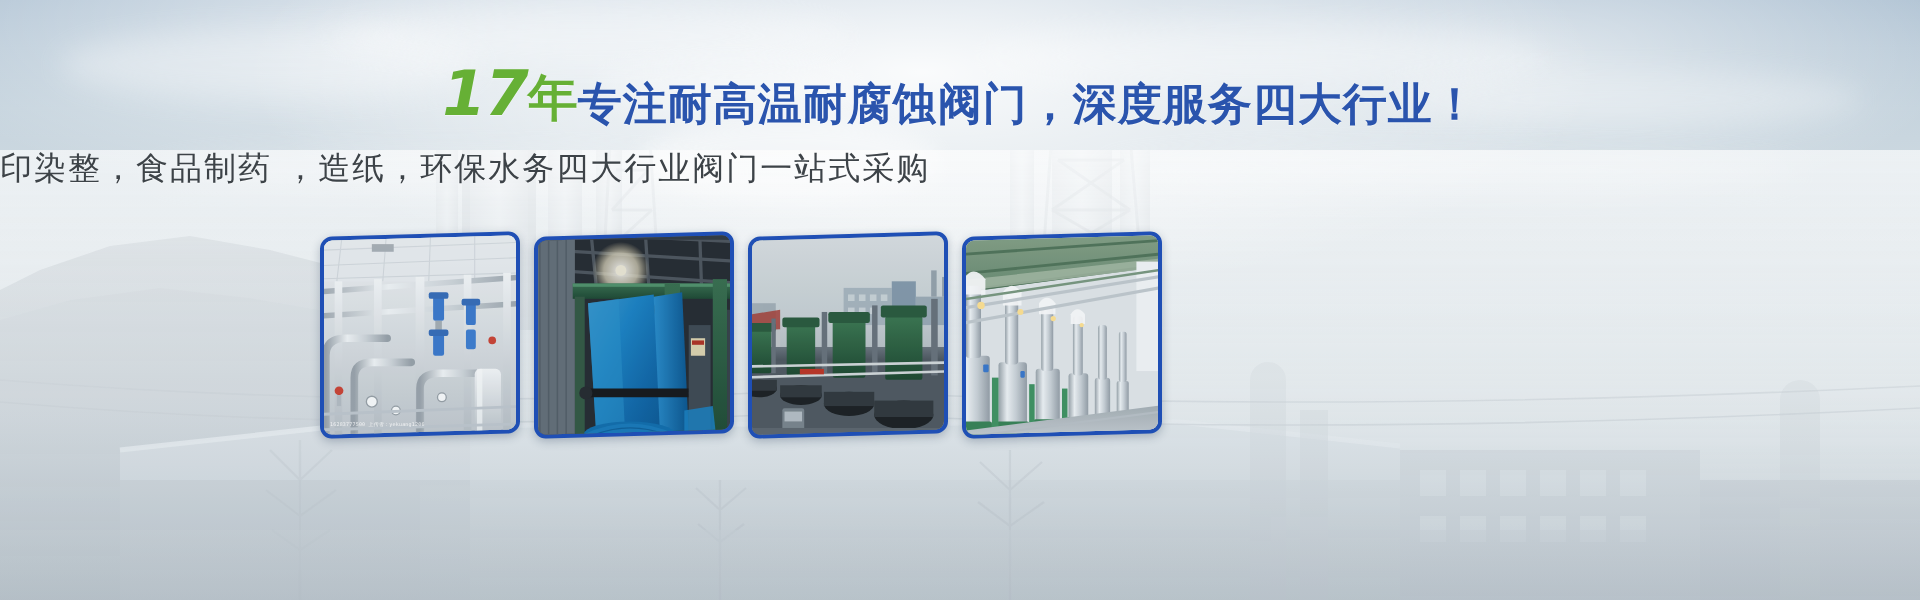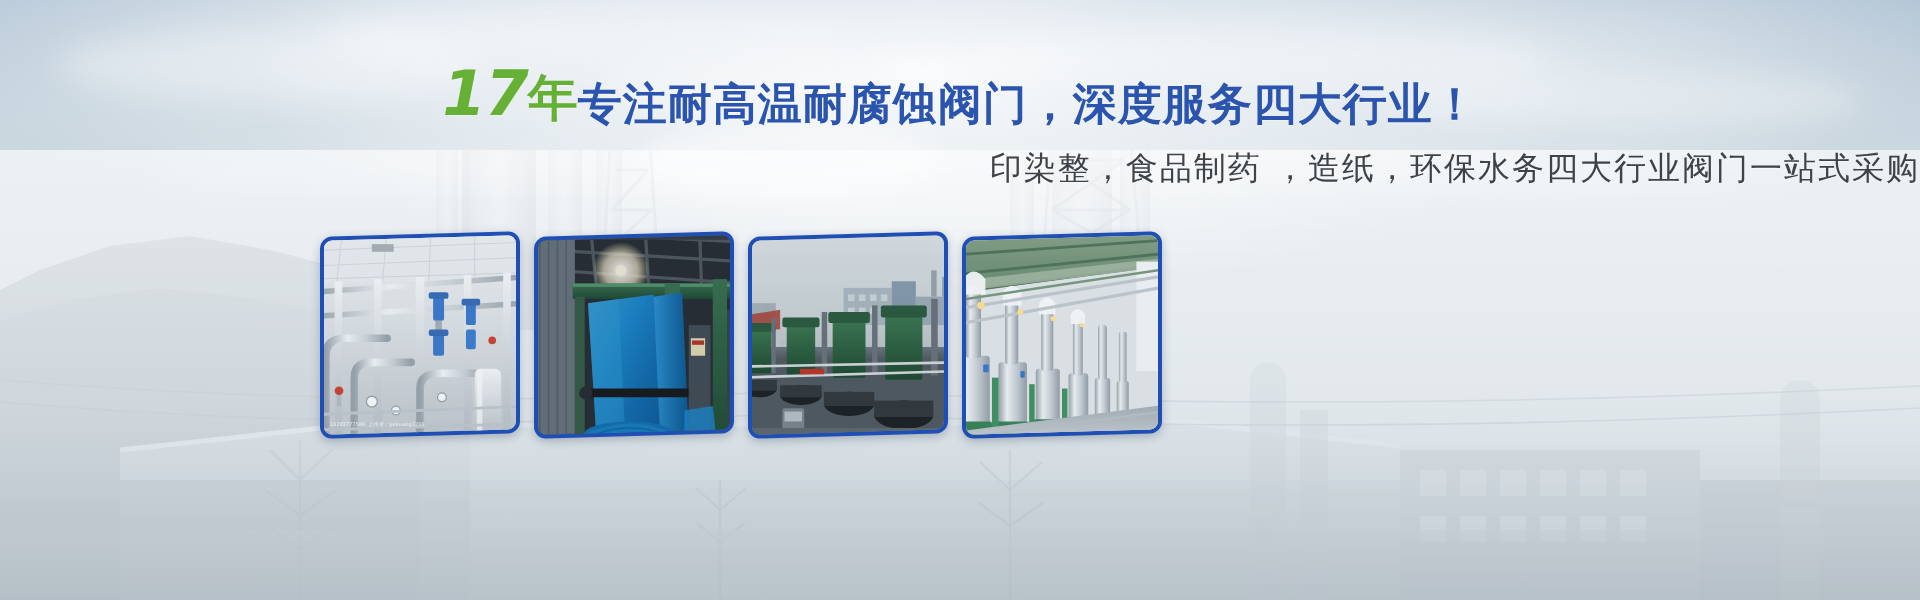--- a/index.html
+++ b/index.html
@@ -57,21 +57,21 @@
     font-family:Liberation Sans, sans-serif;
     font-size:44px; font-weight:bold; color:#2a54ad;
     letter-spacing:1px;
     text-shadow:0 1px 0 rgba(255,255,255,.4);
     vertical-align:-6px;
   }
 
   
   .subtitle {
     position:absolute; left:0; top:147px; width:1920px;
-    text-align:right; white-space:nowrap;
+    text-align:left; white-space:nowrap;
     font-family:"DejaVu Sans","Liberation Sans",sans-serif;
     font-size:32px; color:#3d4348; letter-spacing:2px;
     text-shadow:0 1px 1px rgba(255,255,255,.5);
   }
 
   
   .thumbs { position:absolute; left:0; top:0; width:1920px; height:600px; }
   .thumb {
     position:absolute; top:234px; width:200px; height:202px;
     border:4px solid #1f4fb5; border-radius:12px;

